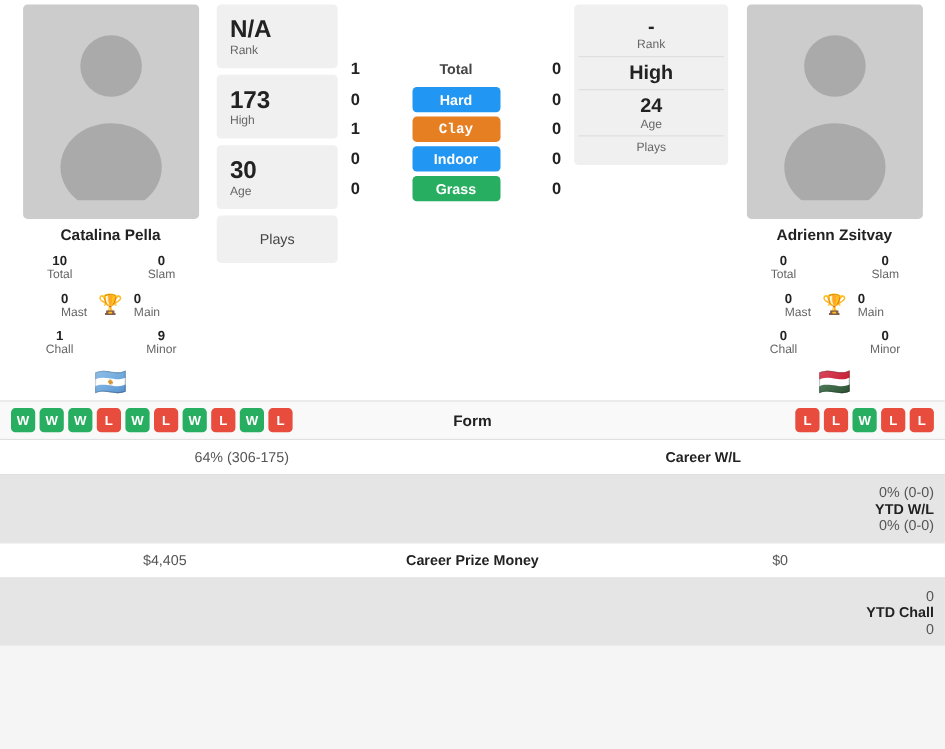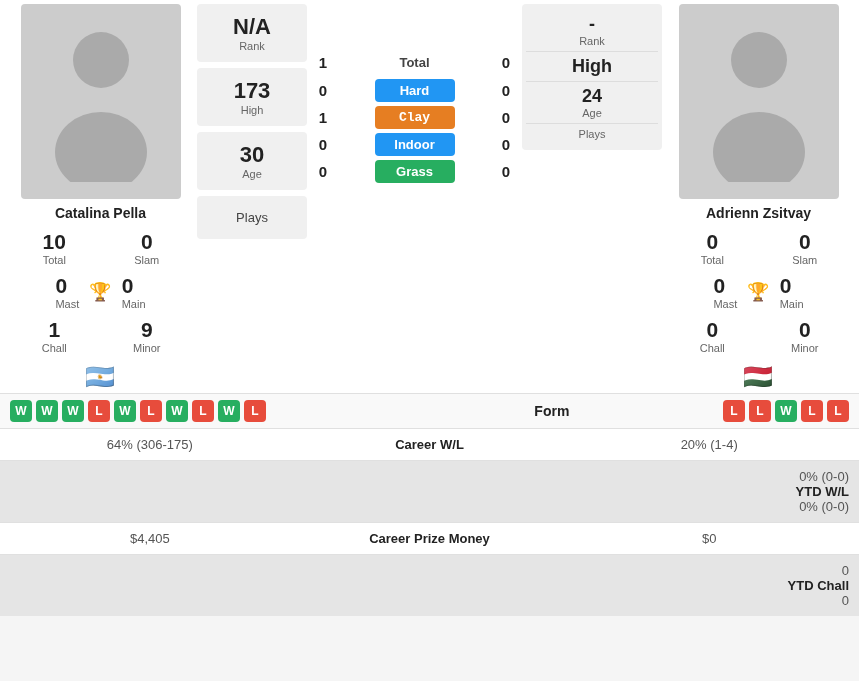--- a/index.html
+++ b/index.html
@@ -50,21 +50,21 @@
       grid-template-columns: 1fr 1fr;
       gap: 0;
       width: 100%;
       margin-top: 6px;
       text-align: center;
     }
     .stat-cell {
       padding: 3px 2px;
     }
     .stat-value {
-      font-size: 21px;
+      font-size: 12px;
       font-weight: bold;
       color: #222;
     }
     .stat-label {
       font-size: 11px;
       color: #666;
     }
     .trophy-row {
       display: flex;
       align-items: center;
@@ -141,22 +141,22 @@
     .center-col {
       display: flex;
       flex-direction: column;
       gap: 6px;
       width: 110px;
       flex-shrink: 0;
     }
     .center-stat-box {
       background: #f0f0f0;
       border-radius: 4px;
-      text-align: center;
-      padding: 10px 0;
+      text-align: left;
+      padding: 10px 12px;
     }
     .center-stat-val {
       font-size: 22px;
       font-weight: bold;
       color: #222;
     }
     .center-stat-label {
       font-size: 11px;
       color: #666;
     }
@@ -209,21 +209,21 @@
       background: #f9f9f9;
       border-top: 1px solid #e0e0e0;
     }
     .form-left {
       display: flex;
       gap: 4px;
       flex: 1;
     }
     .form-label {
       flex: 1;
-      text-align: right;
+      text-align: center;
       font-weight: bold;
       font-size: 14px;
     }
     .form-right {
       display: flex;
       gap: 4px;
       flex: 1;
       justify-content: flex-end;
     }
     .form-badge {
@@ -460,21 +460,20 @@
           <div class="form-badge form-l">L</div>
           <div class="form-badge form-w">W</div>
           <div class="form-badge form-l">L</div>
           <div class="form-badge form-l">L</div>
         </div>
     </div>
 
     <div class="stats-row">
       <div class="stats-row-left">64% (306-175)</div>
       <div class="stats-row-label">Career W/L</div>
-      <div class="stats-row-right">20% (1-4)</div>
     </div>
 
     <div class="stats-row alt-row">
       <div class="stats-row-left">0% (0-0)</div>
       <div class="stats-row-label">YTD W/L</div>
       <div class="stats-row-right">0% (0-0)</div>
     </div>
 
     <div class="stats-row">
       <div class="stats-row-left">$4,405</div>

